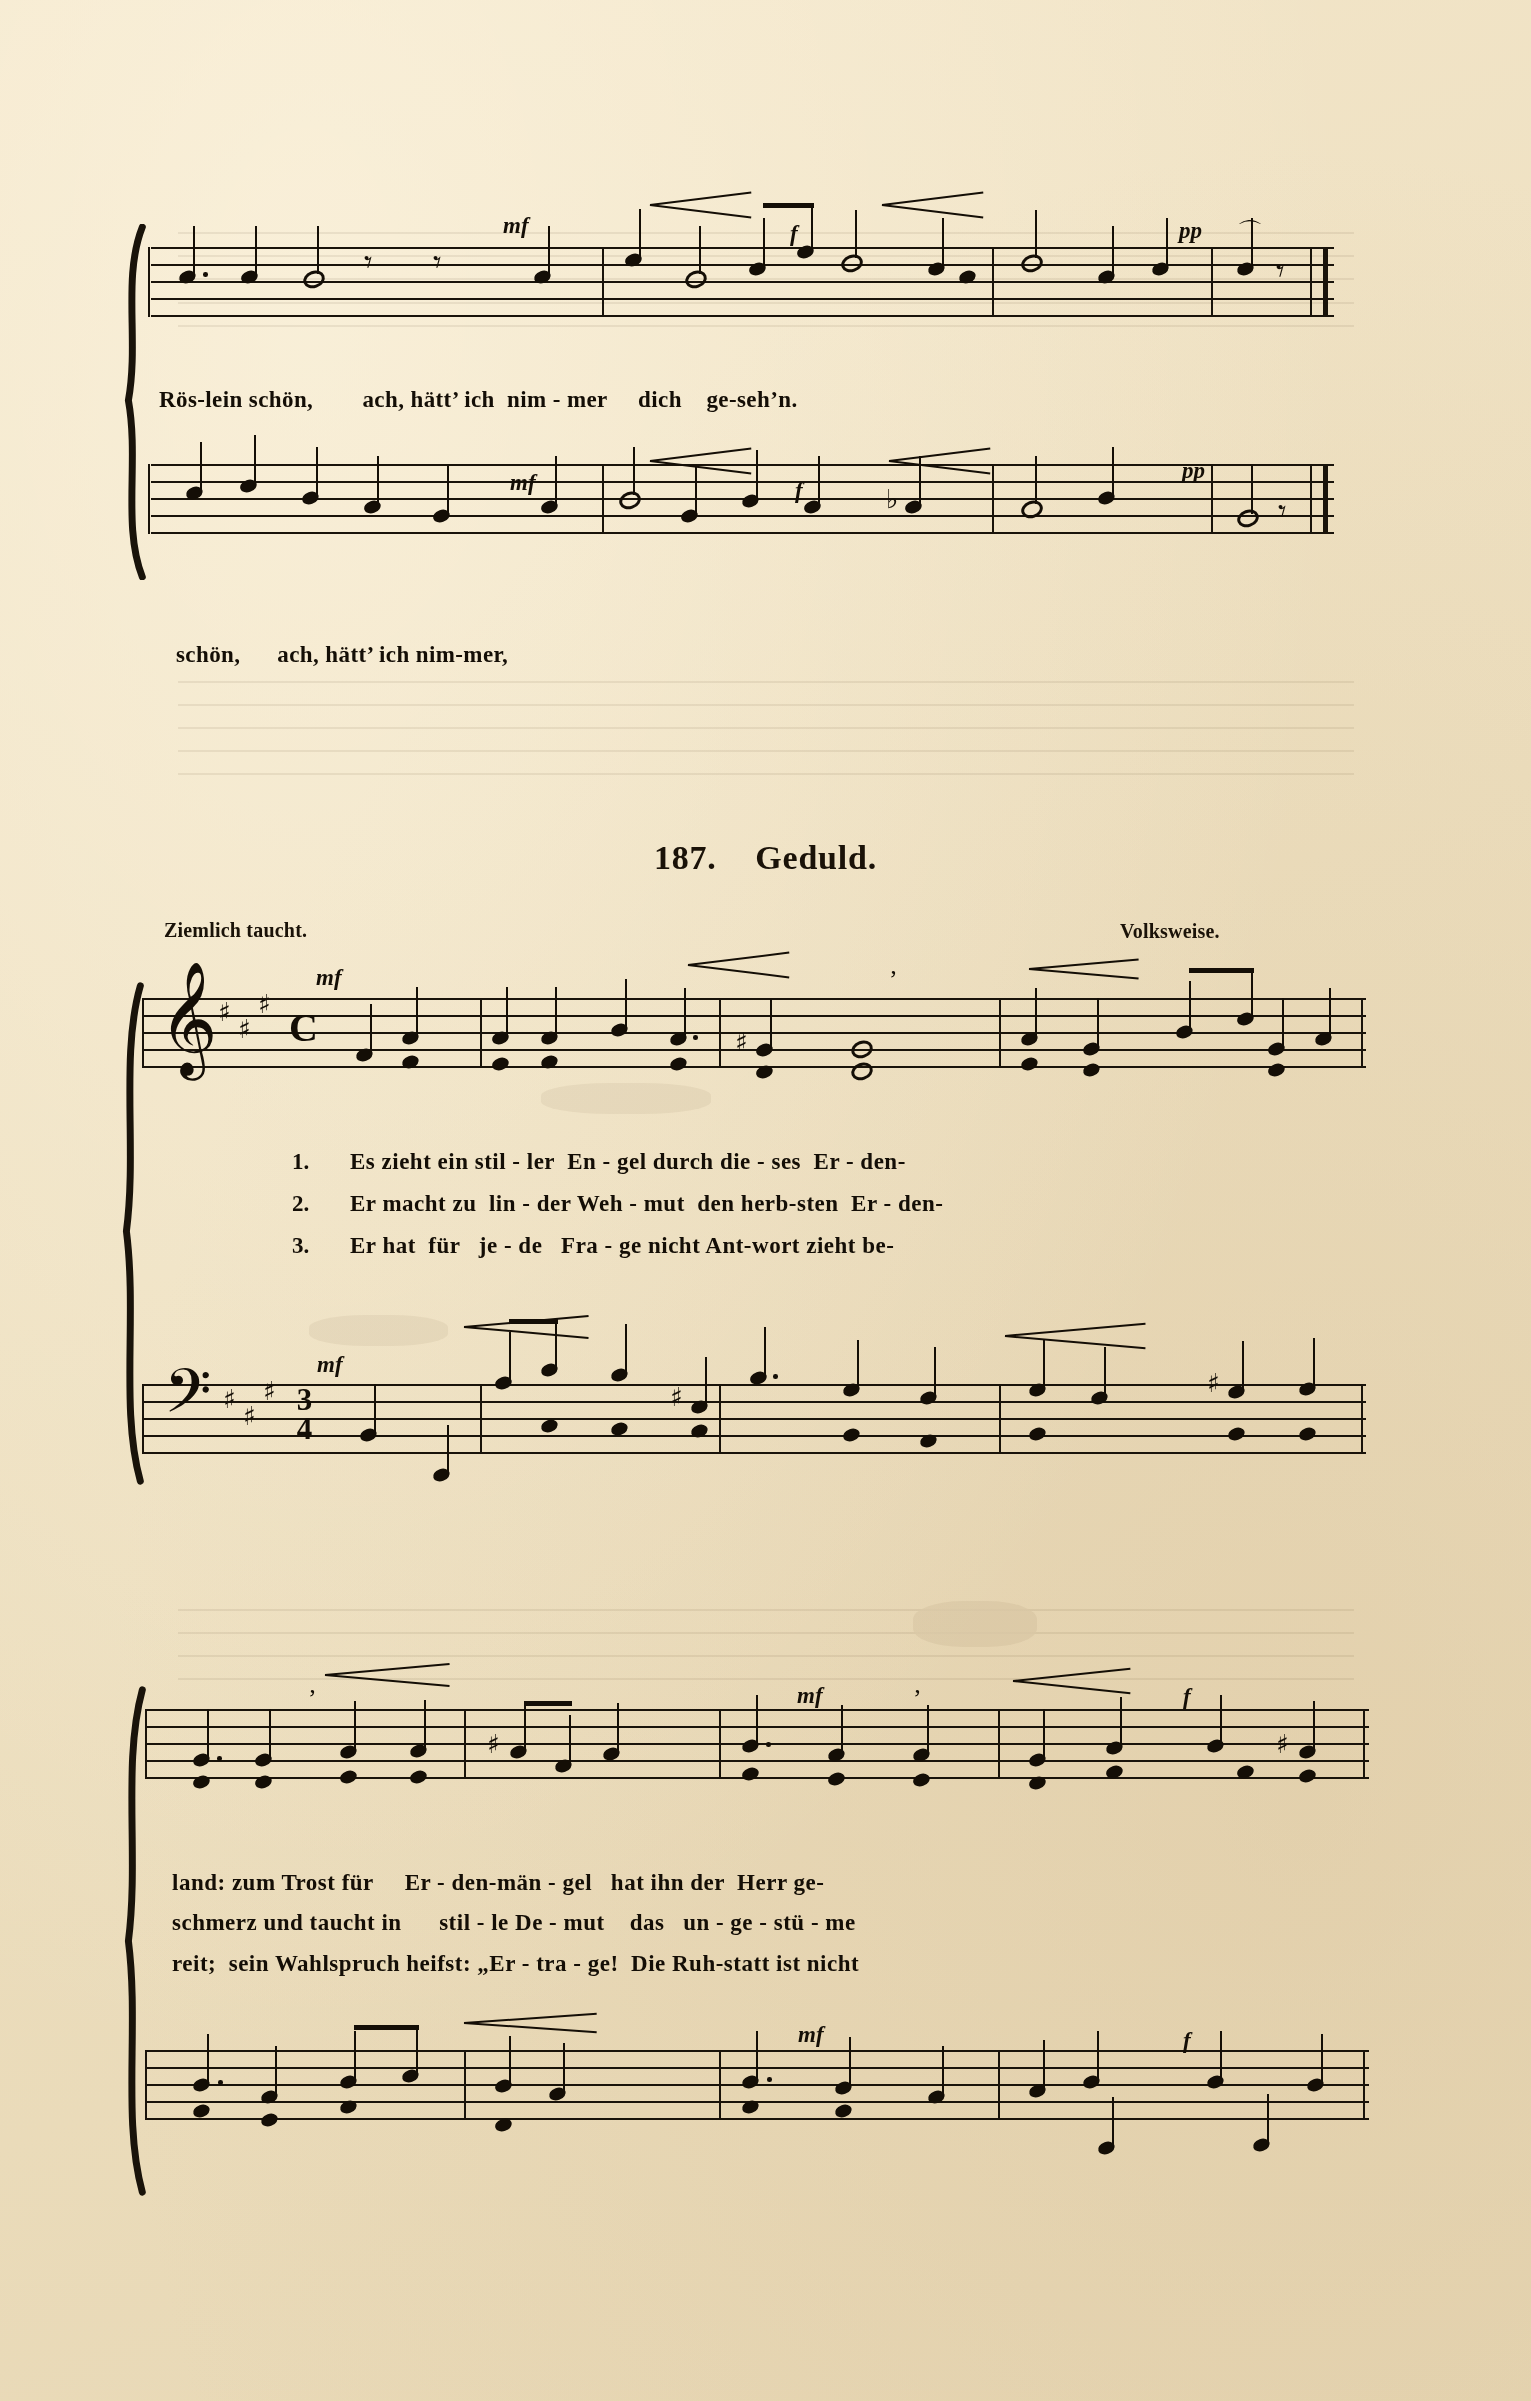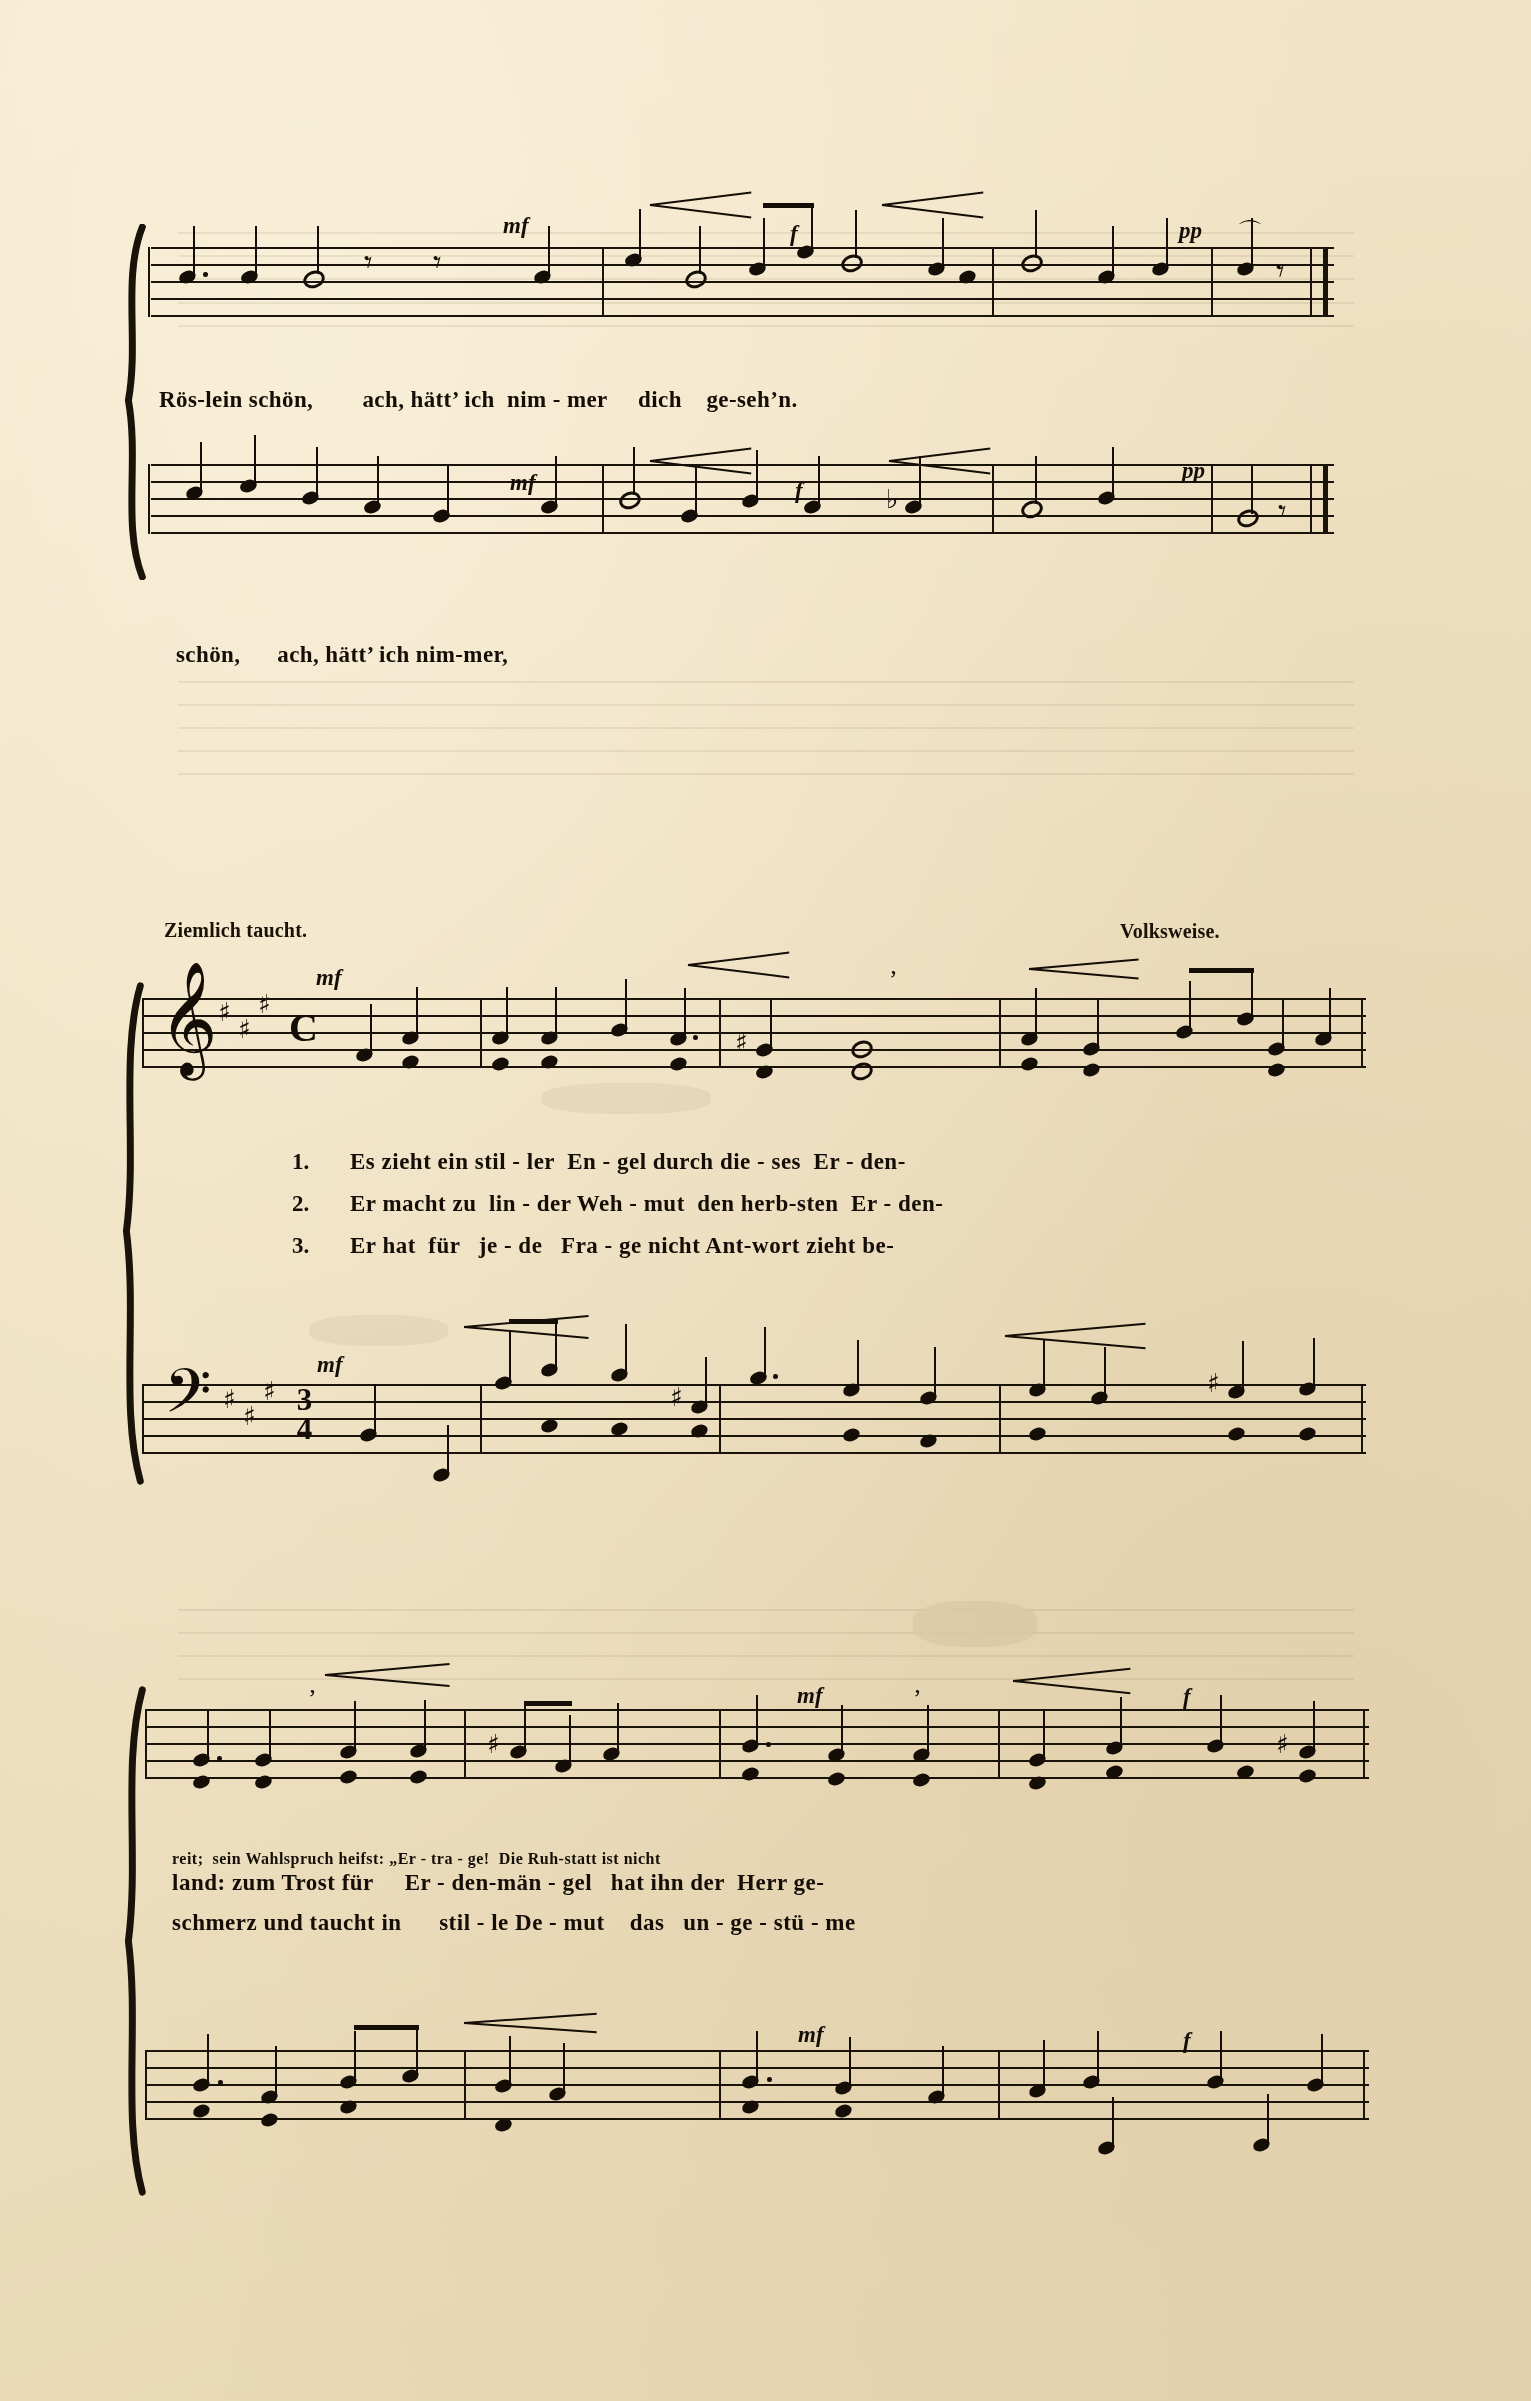--- a/index.html
+++ b/index.html
@@ -372,20 +372,25 @@
     </div>
     <div class="hairpin" style="left:889px;top:449px;width:101px;height:23px;">
       <div class="arm" style="left:0;top:10.8px;width:102px;transform:rotate(7deg);"></div>
       <div class="arm" style="left:0;top:10.8px;width:102px;transform:rotate(-7deg);"></div>
     </div>
 
     <div class="lyric" style="left:159px;top:387px;font-size:23px;letter-spacing:0.4px;">Rös-lein schön,        ach, hätt’ ich  nim - mer     dich    ge-seh’n.</div>
     <div class="lyric" style="left:176px;top:642px;font-size:23px;letter-spacing:0.4px;">schön,      ach, hätt’ ich nim-mer,</div>
   </div>
 
+  <div class="song-title" style="top:839px;">
+    <span>187.</span>
+    <span style="display:inline-block;width:20px;"></span>
+    <span>Geduld.</span>
+  </div>
   <div class="tempo-mark" style="left:164px;top:919px;">Ziemlich taucht.</div>
   <div class="source-mark" style="left:1120px;top:920px;">Volksweise.</div>
 
   <div class="system" style="left:0;top:0;width:1531px;height:1624px;">
 
     <div class="brace" style="left:114px;top:982px;">
       <svg width="31" height="503" viewBox="0 0 40 650">
         <path d="M34 5 C8 95 30 215 16 322 C30 432 8 552 34 645" stroke="#19130a" stroke-width="9" fill="none" stroke-linecap="round"></path>
       </svg>
     </div>
@@ -673,17 +678,17 @@
 
     <div class="dyn" style="left:798px;top:2022px;">mf</div>
     <div class="dyn" style="left:1183px;top:2028px;">f</div>
     <div class="hairpin" style="left:464px;top:2011px;width:131px;height:23px;">
       <div class="arm" style="left:0;top:10.8px;width:133px;transform:rotate(-4deg);"></div>
       <div class="arm" style="left:0;top:10.8px;width:133px;transform:rotate(4deg);"></div>
     </div>
 
     <div class="lyric" style="left:172px;top:1910px;font-size:23px;letter-spacing:0.5px;">schmerz und taucht in      stil - le De - mut    das   un - ge - stü - me</div>
     <div class="lyric" style="left:172px;top:1870px;font-size:23px;letter-spacing:0.5px;">land: zum Trost für     Er - den-män - gel   hat ihn der  Herr ge-</div>
-    <div class="lyric" style="left:172px;top:1850px;font-size:16px;letter-spacing:0.5px;">reit;  sein Wahlspruch heifst: „Er - tra - ge!  Die Ruh-statt ist nicht</div>
+    <div class="lyric" style="left:172px;top:1951px;font-size:23px;letter-spacing:0.5px;">reit;  sein Wahlspruch heifst: „Er - tra - ge!  Die Ruh-statt ist nicht</div>
   </div>
 
 </div>
 
 
 </body></html>

